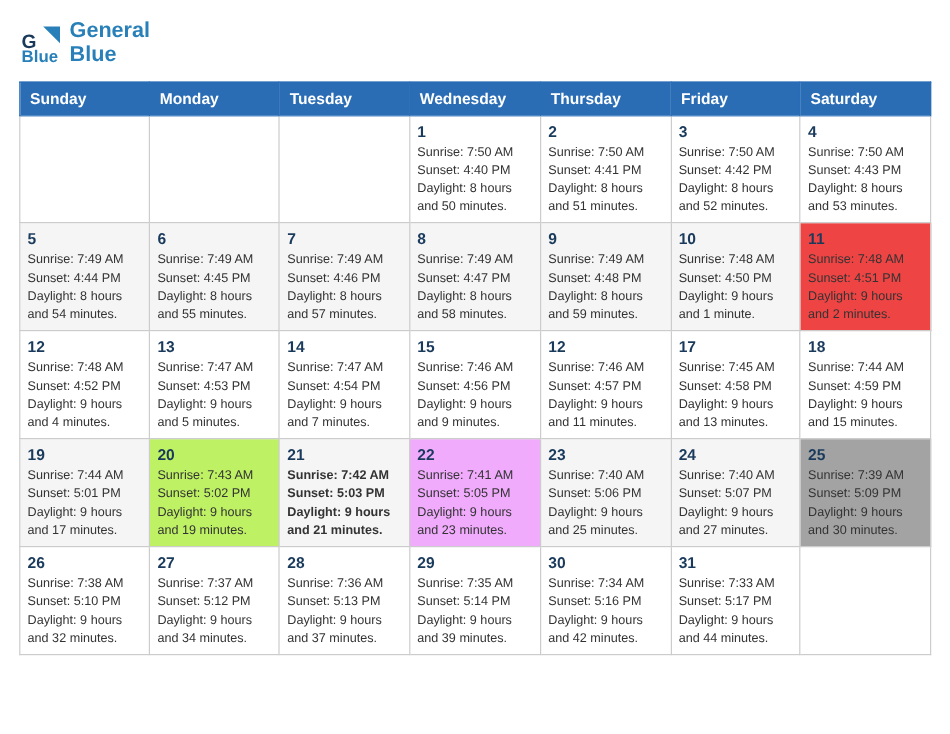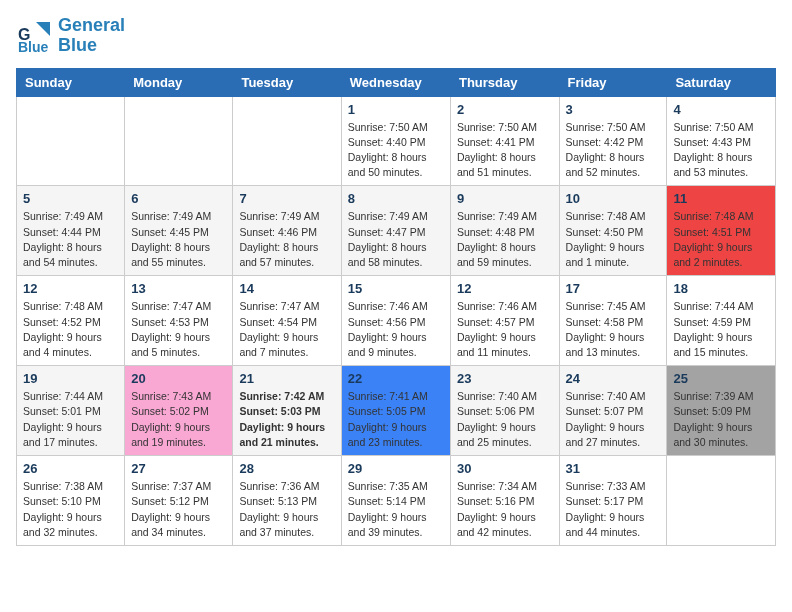--- a/index.html
+++ b/index.html
@@ -265,35 +265,35 @@
         </td>
       </tr>
       <tr>
         <td style="background: rgb(245, 245, 245);">
           <span class="day-num">19</span>
           <div class="day-info" style="white-space: pre-line;">Sunrise: 7:44 AM
 Sunset: 5:01 PM
 Daylight: 9 hours
 and 17 minutes.</div>
         </td>
-        <td style="background: #f9a8d4;">
+        <td style="background: #bef264;">
           <span class="day-num">20</span>
           <div class="day-info" style="white-space: pre-line;">Sunrise: 7:43 AM
 Sunset: 5:02 PM
 Daylight: 9 hours
 and 19 minutes.</div>
         </td>
         <td style="background: rgb(245, 245, 245);">
           <span class="day-num">21</span>
           <div class="day-info" style="white-space: pre-line; font-weight: bold;">Sunrise: 7:42 AM
 Sunset: 5:03 PM
 Daylight: 9 hours
 and 21 minutes.</div>
         </td>
-        <td style="background: #3b82f6;">
+        <td style="background: #f0abfc;">
           <span class="day-num">22</span>
           <div class="day-info" style="white-space: pre-line;">Sunrise: 7:41 AM
 Sunset: 5:05 PM
 Daylight: 9 hours
 and 23 minutes.</div>
         </td>
         <td style="background: rgb(245, 245, 245);">
           <span class="day-num">23</span>
           <div class="day-info" style="white-space: pre-line;">Sunrise: 7:40 AM
 Sunset: 5:06 PM

